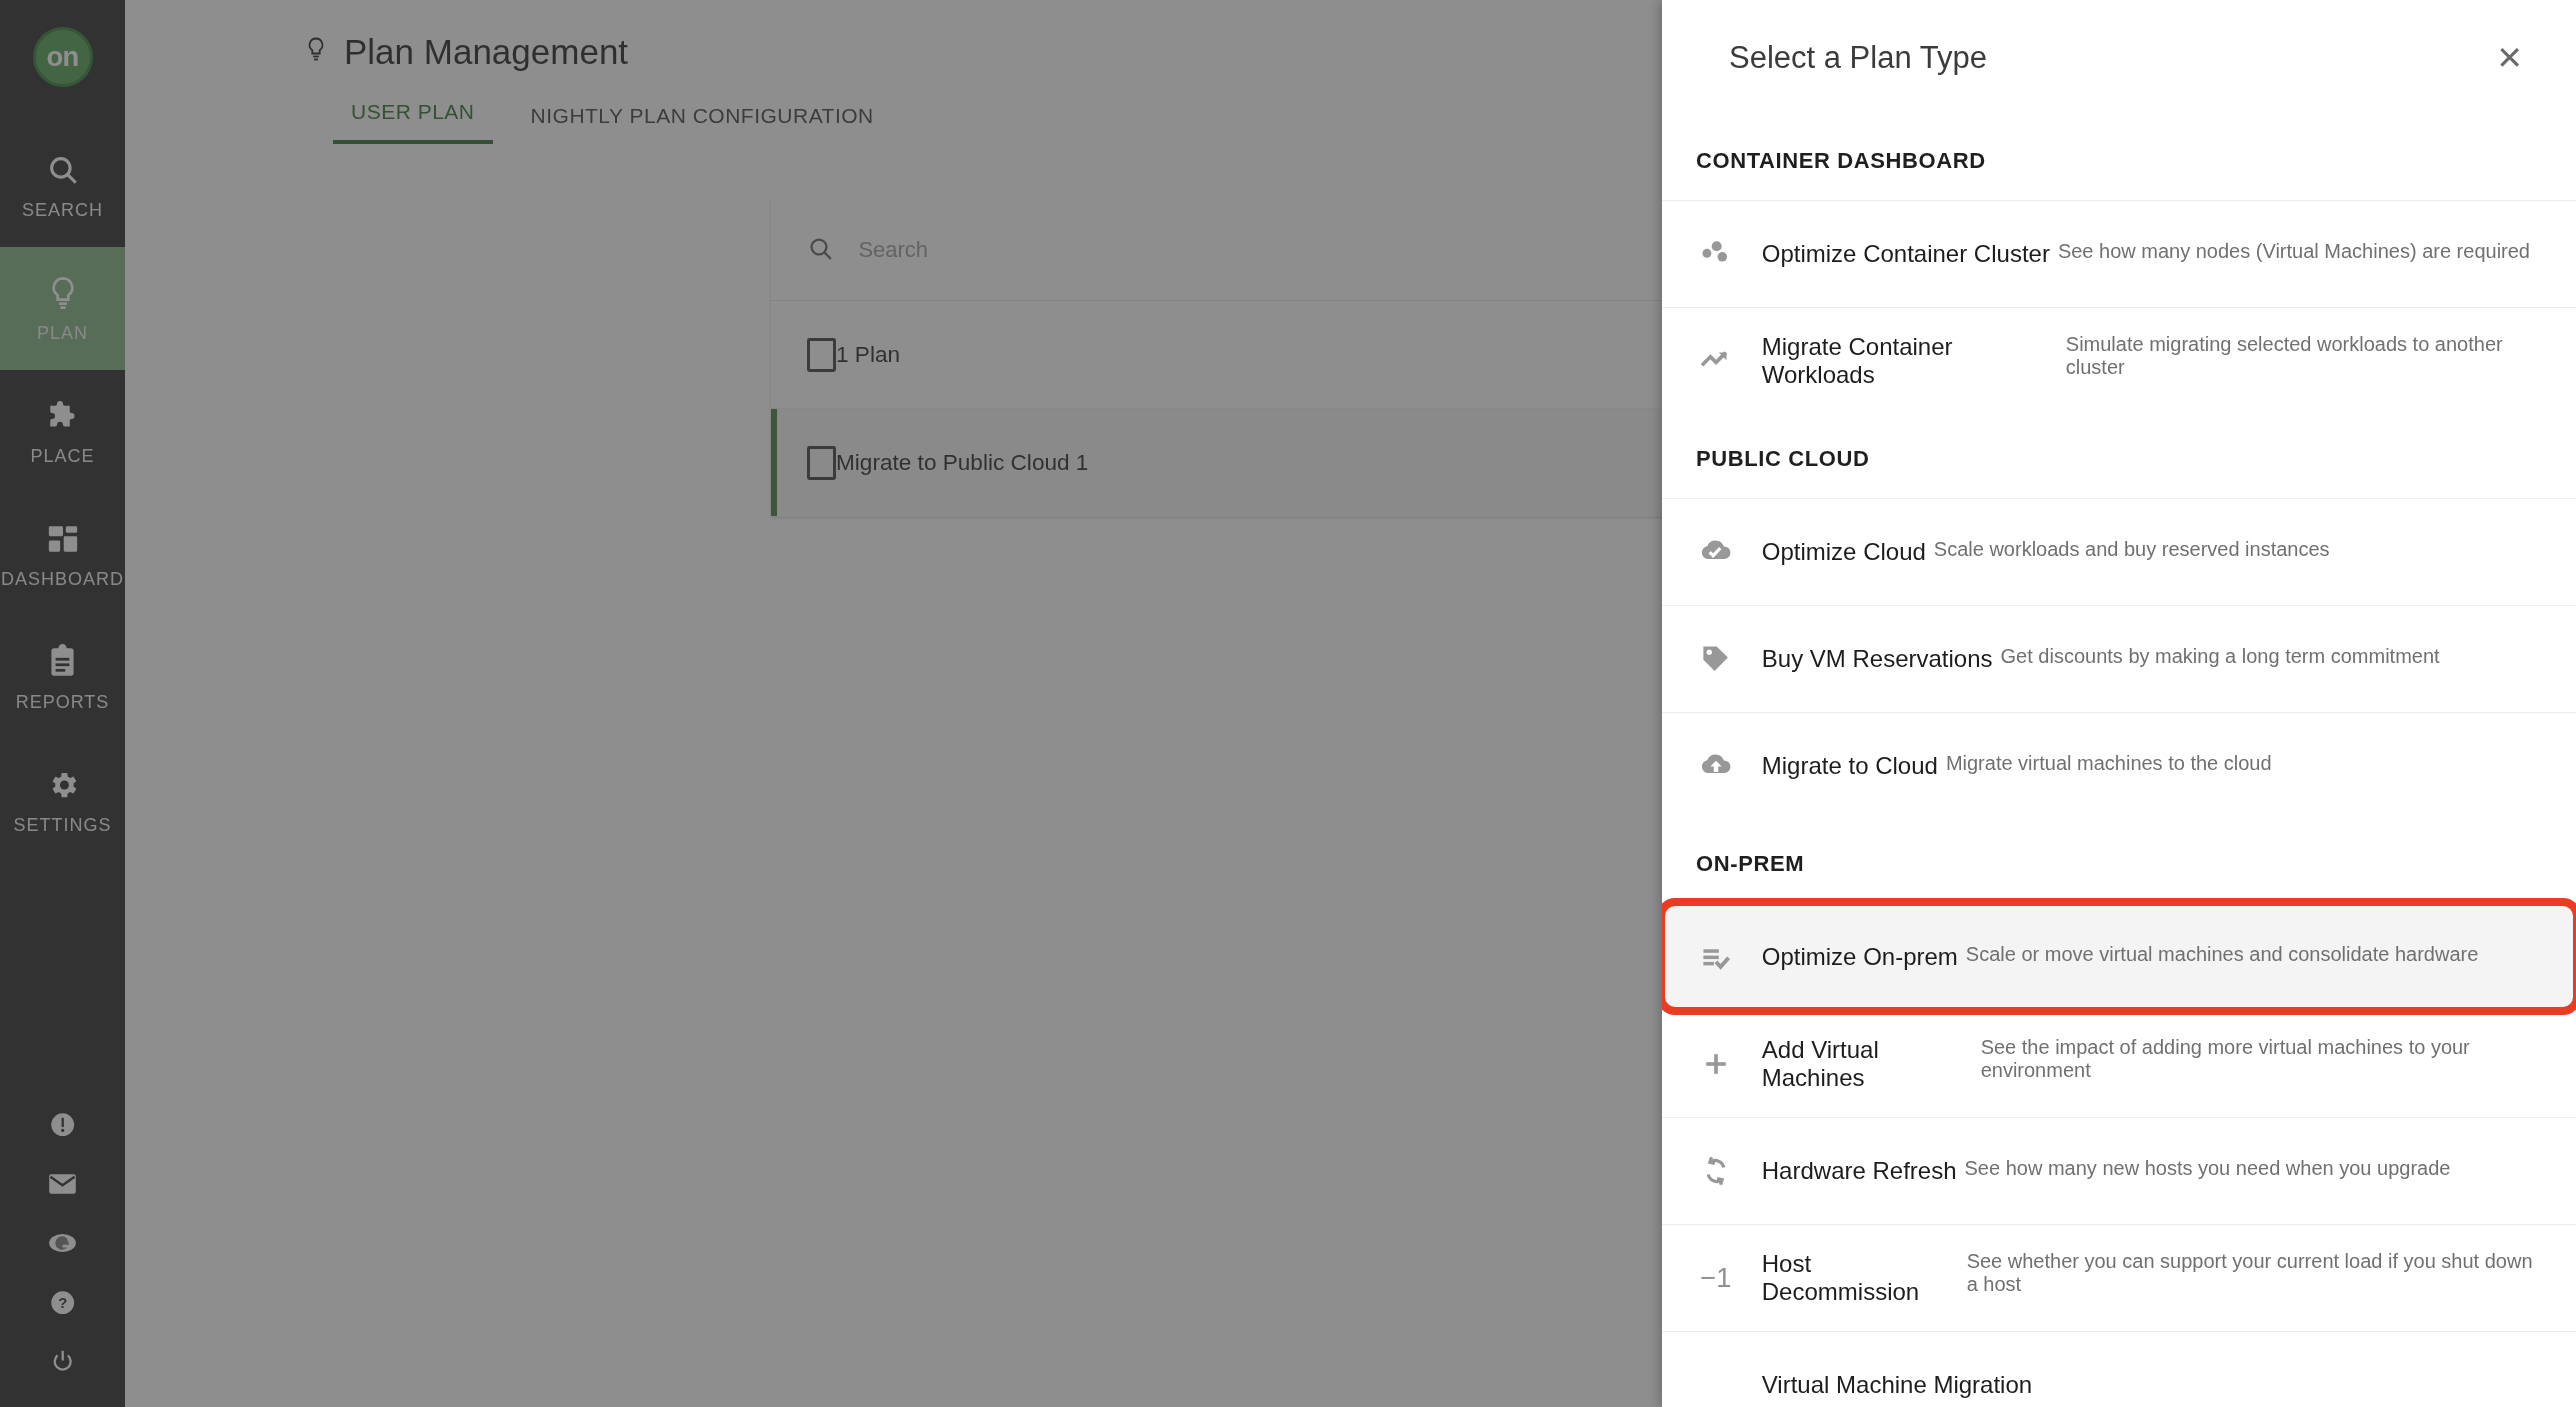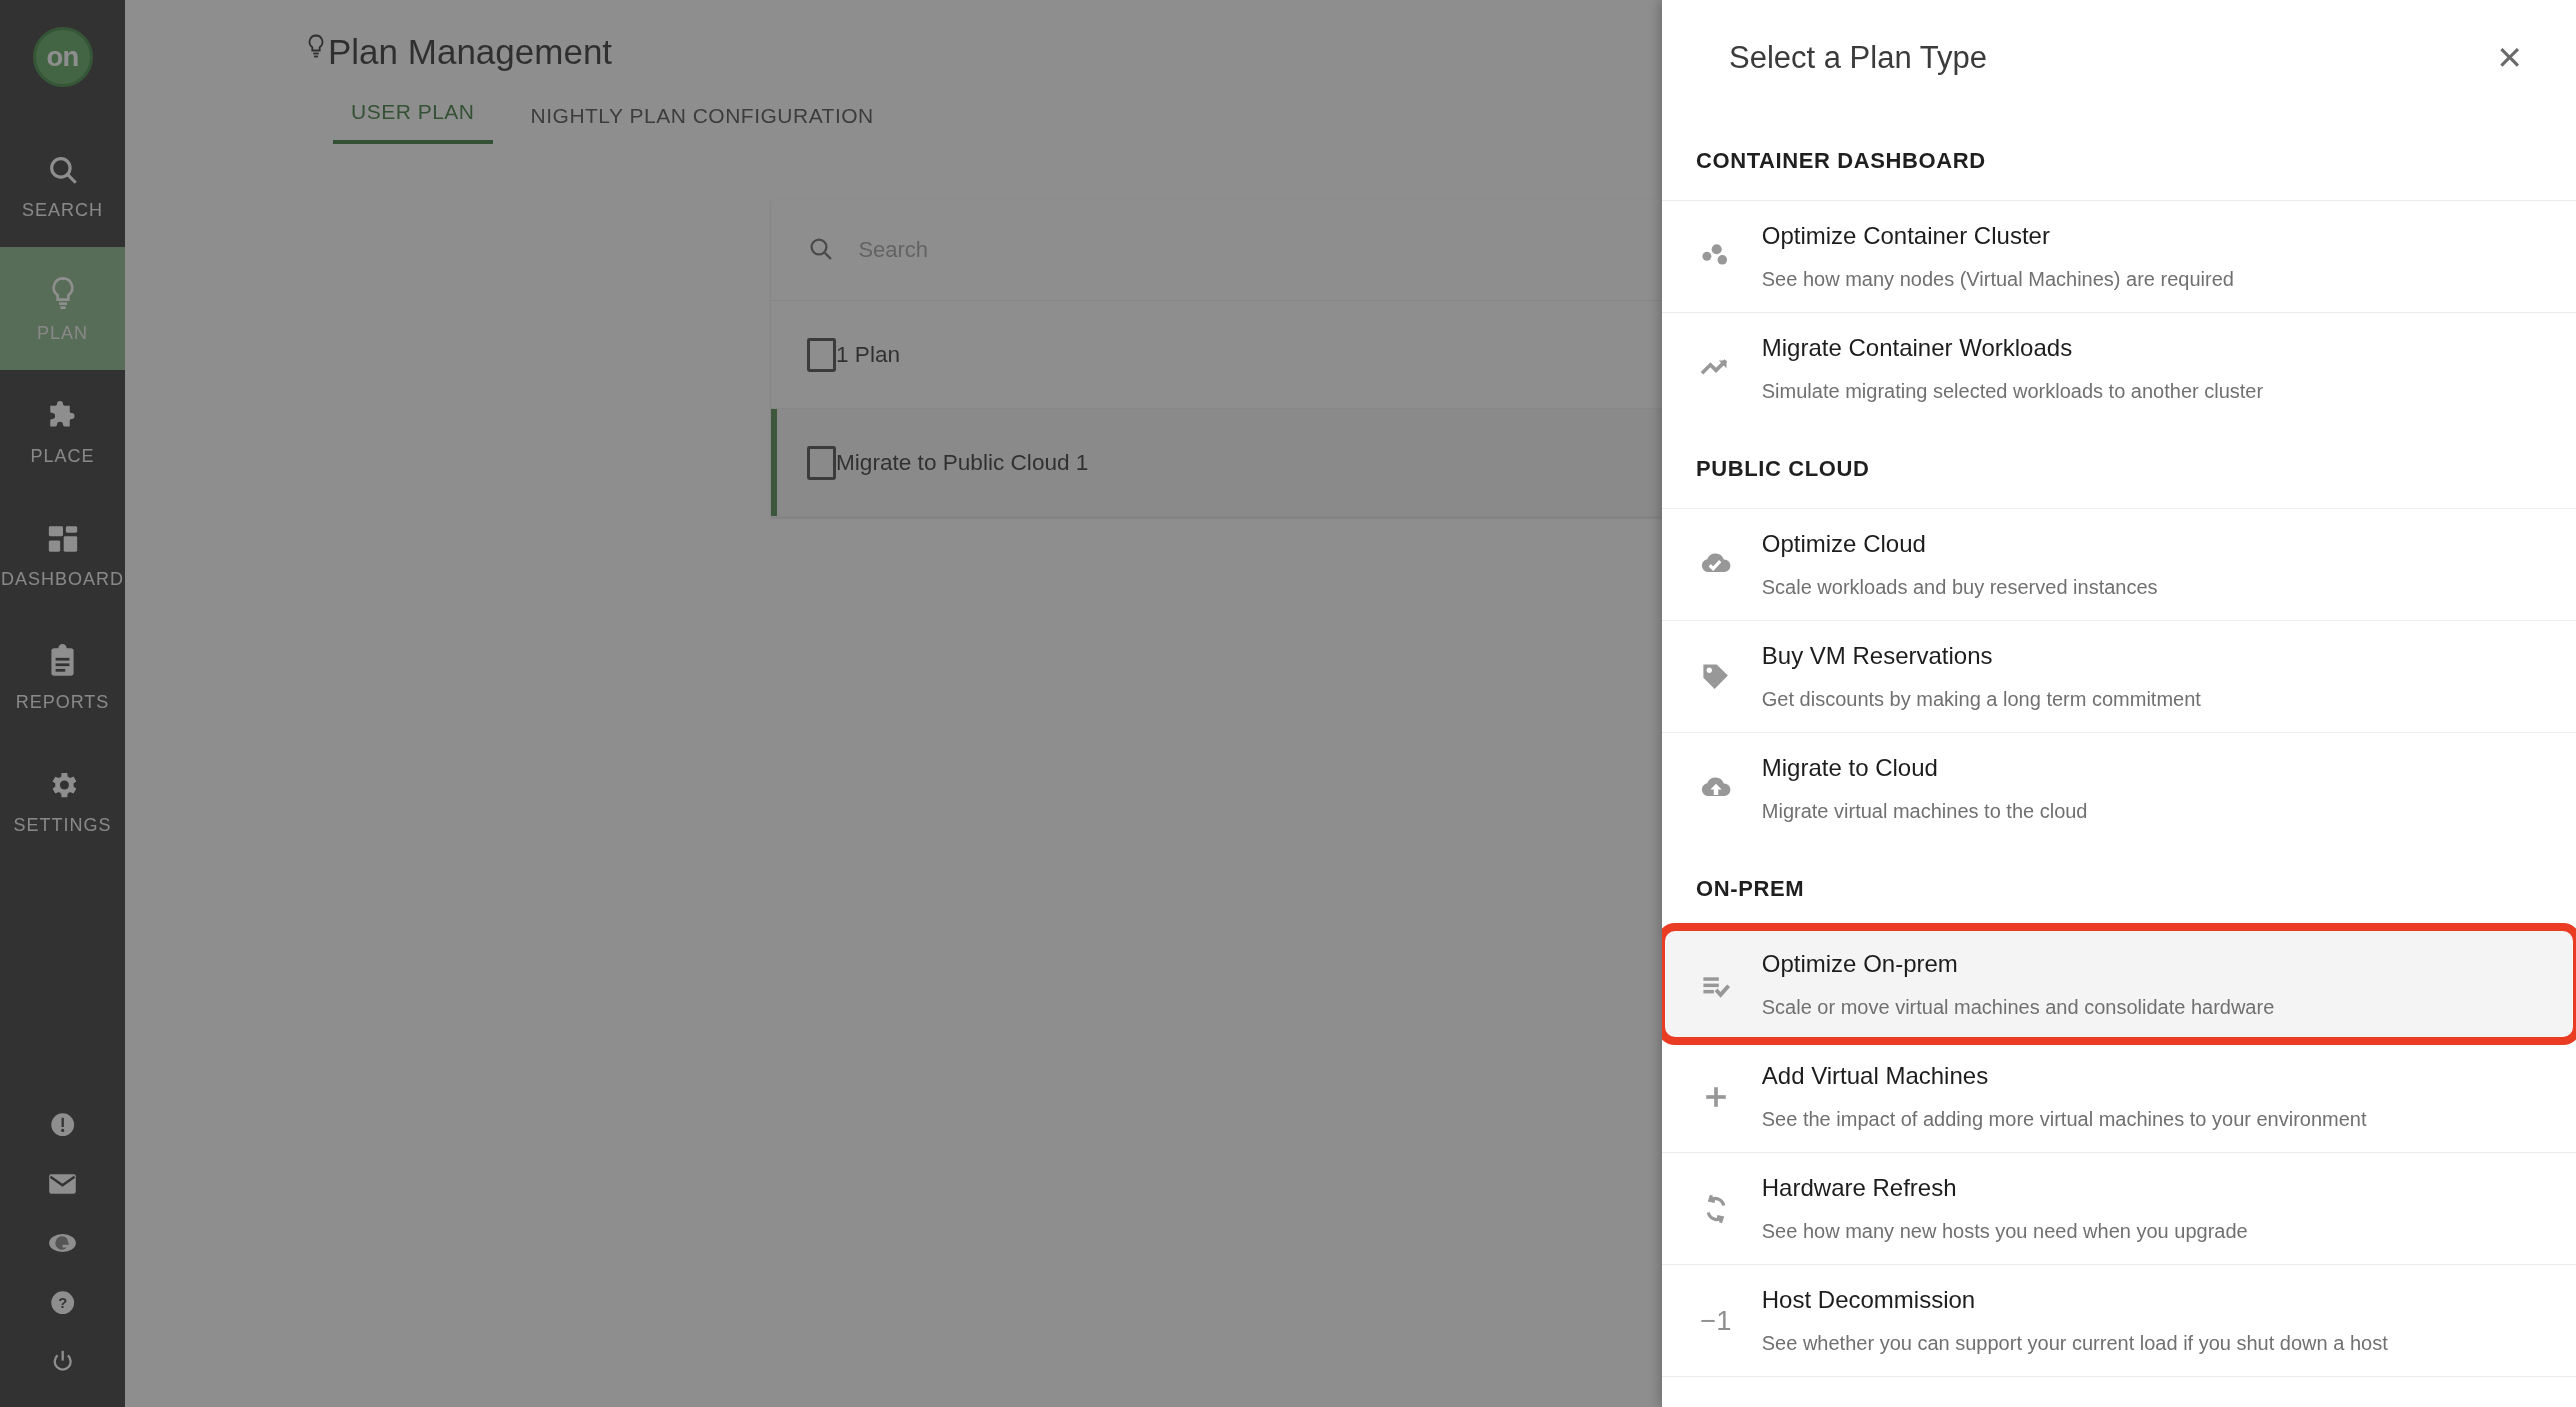--- a/index.html
+++ b/index.html
@@ -33,21 +33,21 @@
   .nav-ico { height: 37px; display: flex; align-items: center; justify-content: center; margin-bottom: 11.3px; }
   .nav-ico svg { display: block; }
   .nav-lbl { font-size: 18px; letter-spacing: 1px; color: #f0f0f0; }
   .nav-spacer { flex: 1; }
   .nav-bottom { padding-bottom: 29px; display: flex; flex-direction: column; align-items: center; gap: 27.4px; }
   .nav-mini { width: 32px; height: 32px; display: flex; align-items: center; justify-content: center; cursor: pointer; }
 
   
   .main { position: absolute; left: 125px; top: 0; right: 0; height: 1407px; background: #fff; }
   .page-head { padding: 32px 0 0 179px; }
-  .page-title-row { display: flex; align-items: flex-start; }
+  .page-title-row { display: flex; align-items: center; gap: 16px; }
   .page-title { font-size: 35px; color: #1e1e1e; font-weight: normal; }
   .tabs { display: flex; align-items: flex-end; gap: 20px; margin-top: 28px; margin-left: 29px; }
   .tab {
     font-size: 21px; letter-spacing: 0.5px; color: #3d3d3d; padding: 0 18px 16px 18px;
     cursor: pointer;
   }
   .tab.active { color: #2c6e2c; border-bottom: 4px solid #2c6e2c; }
 
   
   .plan-card {
@@ -77,21 +77,21 @@
   .panel-body { flex: 1; overflow: hidden; }
 
   .sec-head { font-size: 22px; font-weight: bold; letter-spacing: 0.6px; color: #1f1f1f; padding: 32px 0 26px 34px; }
   .opt-row {
     display: flex; align-items: center; gap: 19.4px;
     padding: 21px 32px 21px 27.4px; border-top: 0.8px solid #ededed; cursor: pointer;
     min-height: 107px;
   }
   .opt-ico { width: 53px; flex: none; display: flex; align-items: center; justify-content: center; }
   .opt-ico svg { display: block; }
-  .opt-txt { display: flex; flex-direction: column; gap: 18px; }
+  .opt-txt { display: flex; flex-direction: row; gap: 8px; }
   .opt-name { font-size: 24px; color: #1d1d1d; }
   .opt-desc { font-size: 20px; color: #707070; }
 
   .opt-row.highlight {
     background: #f4f4f4;
     outline: 8px solid #ea3c23;
     outline-offset: -3.2px;
     border-radius: 13px;
     border-top-color: transparent;
     position: relative; z-index: 2;

